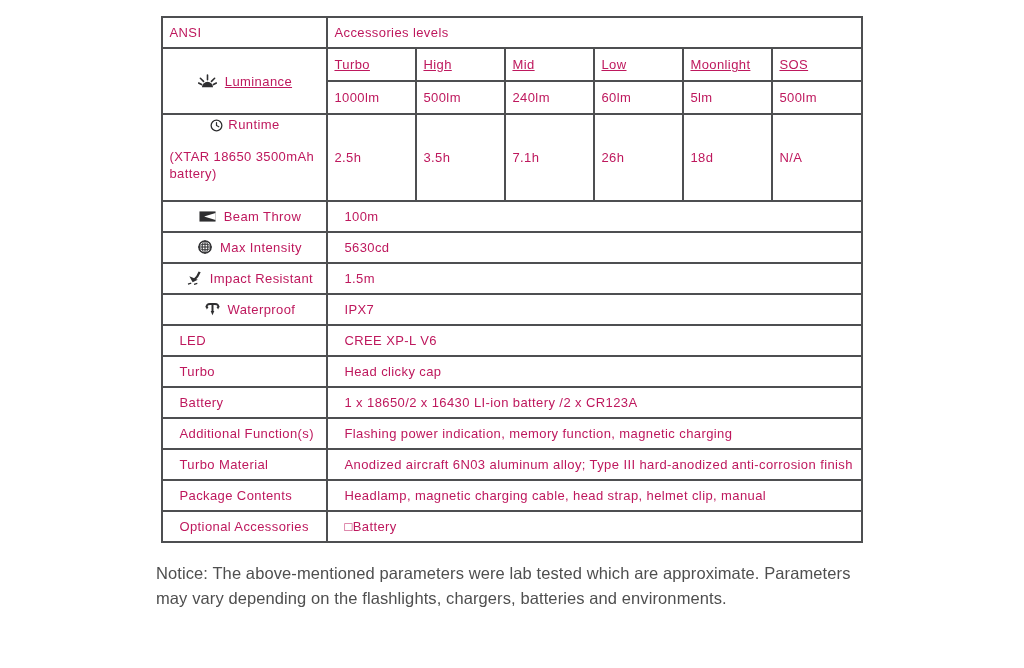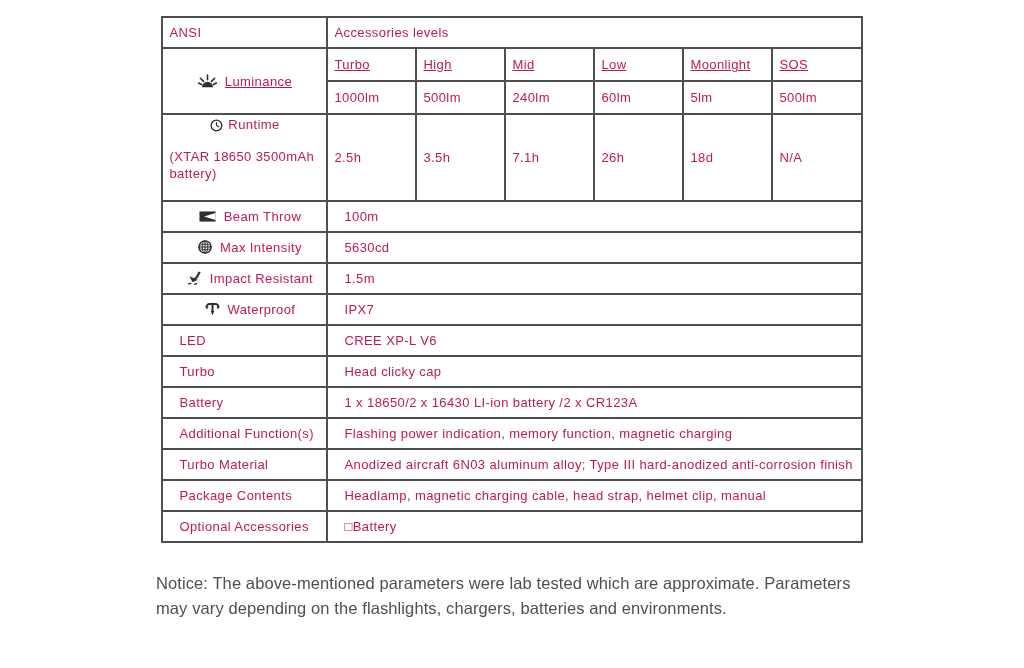--- a/index.html
+++ b/index.html
@@ -48,21 +48,21 @@
     align-items: center;
     justify-content: center;
     gap: 8px;
   }
   .icon { display: inline-flex; align-items: center; justify-content: center; flex: 0 0 auto; }
   .runtime-cell { font-size: 12px; line-height: 1.25; white-space: normal; }
   .runtime-line1 { display: flex; align-items: center; justify-content: center; gap: 5px; }
   .runtime-sub { max-width: 158px; margin: 16px auto; }
   .notice {
     width: 712px;
-    margin: 28px auto 0 auto;
+    margin: 18px auto 0 auto;
     color: #4F4F4F;
     font-size: 16.5px;
     line-height: 25px;
     letter-spacing: 0.1px;
   }
 </style>
 </head>
 <body>
 
 <div class="page">

